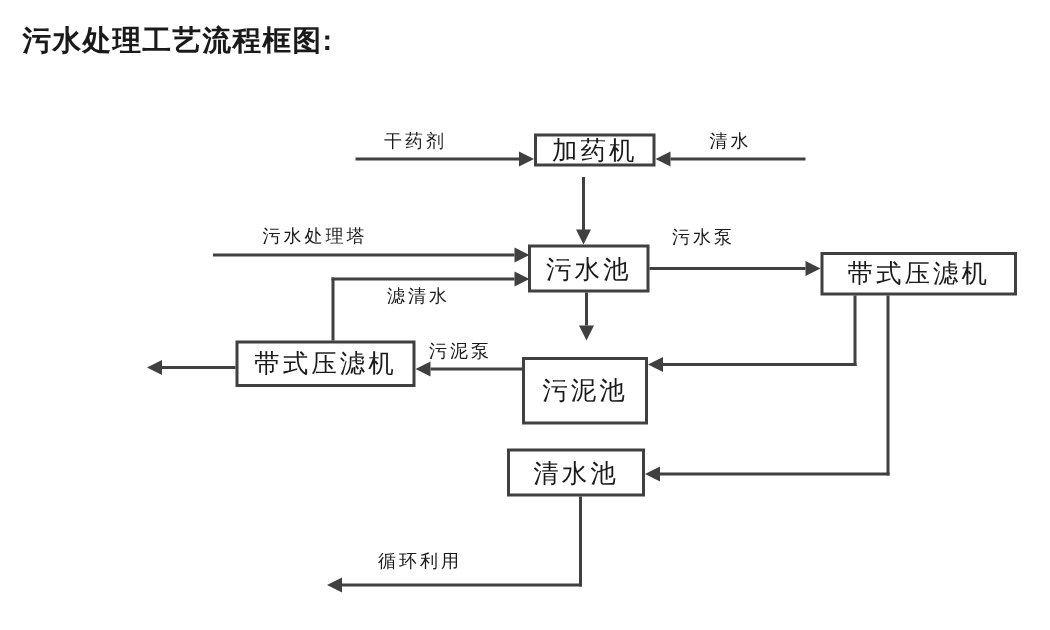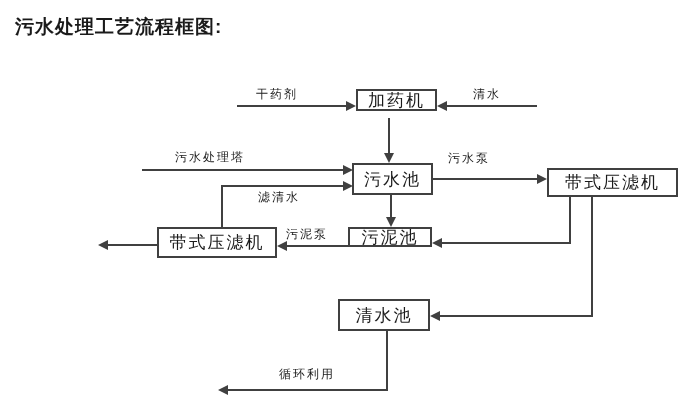--- a/index.html
+++ b/index.html
@@ -37,31 +37,31 @@
 </head>
 <body>
 
 <div class="canvas">
 
   <div class="title">污水处理工艺流程框图:</div>
 
   <div class="node" style="left:356px;top:89px;width:81px;height:22px">加药机</div>
   <div class="node" style="left:352px;top:163px;width:81px;height:32px">污水池</div>
   <div class="node" style="left:547px;top:168px;width:131px;height:29px">带式压滤机</div>
-  <div class="node" style="left:348px;top:227px;width:84px;height:20px">污泥池</div>
+  <div class="node" style="left:348px;top:238px;width:84px;height:45px">污泥池</div>
   <div class="node" style="left:338px;top:299px;width:92px;height:32px">清水池</div>
   <div class="node" style="left:157px;top:227px;width:120px;height:31px">带式压滤机</div>
 
   <div class="flabel" style="left:256px;top:86px">干药剂</div>
   <div class="flabel" style="left:473px;top:86px">清水</div>
   <div class="flabel" style="left:175px;top:149px">污水处理塔</div>
   <div class="flabel" style="left:258px;top:189px">滤清水</div>
   <div class="flabel" style="left:448px;top:150px">污水泵</div>
   <div class="flabel" style="left:286px;top:226px">污泥泵</div>
-  <div class="flabel" style="left:279px;top:366px">循环利用</div>
+  <div class="flabel" style="left:252px;top:366px">循环利用</div>
 
   <div class="hline" style="left:237px;top:105px;width:110px"></div>
   <div class="arr arr-right" style="left:346px;top:101px"></div>
 
   <div class="hline" style="left:447px;top:105px;width:90px"></div>
   <div class="arr arr-left" style="left:437px;top:101px"></div>
 
   <div class="vline" style="left:388px;top:118px;height:36px"></div>
   <div class="arr arr-down" style="left:384px;top:153px"></div>
 

